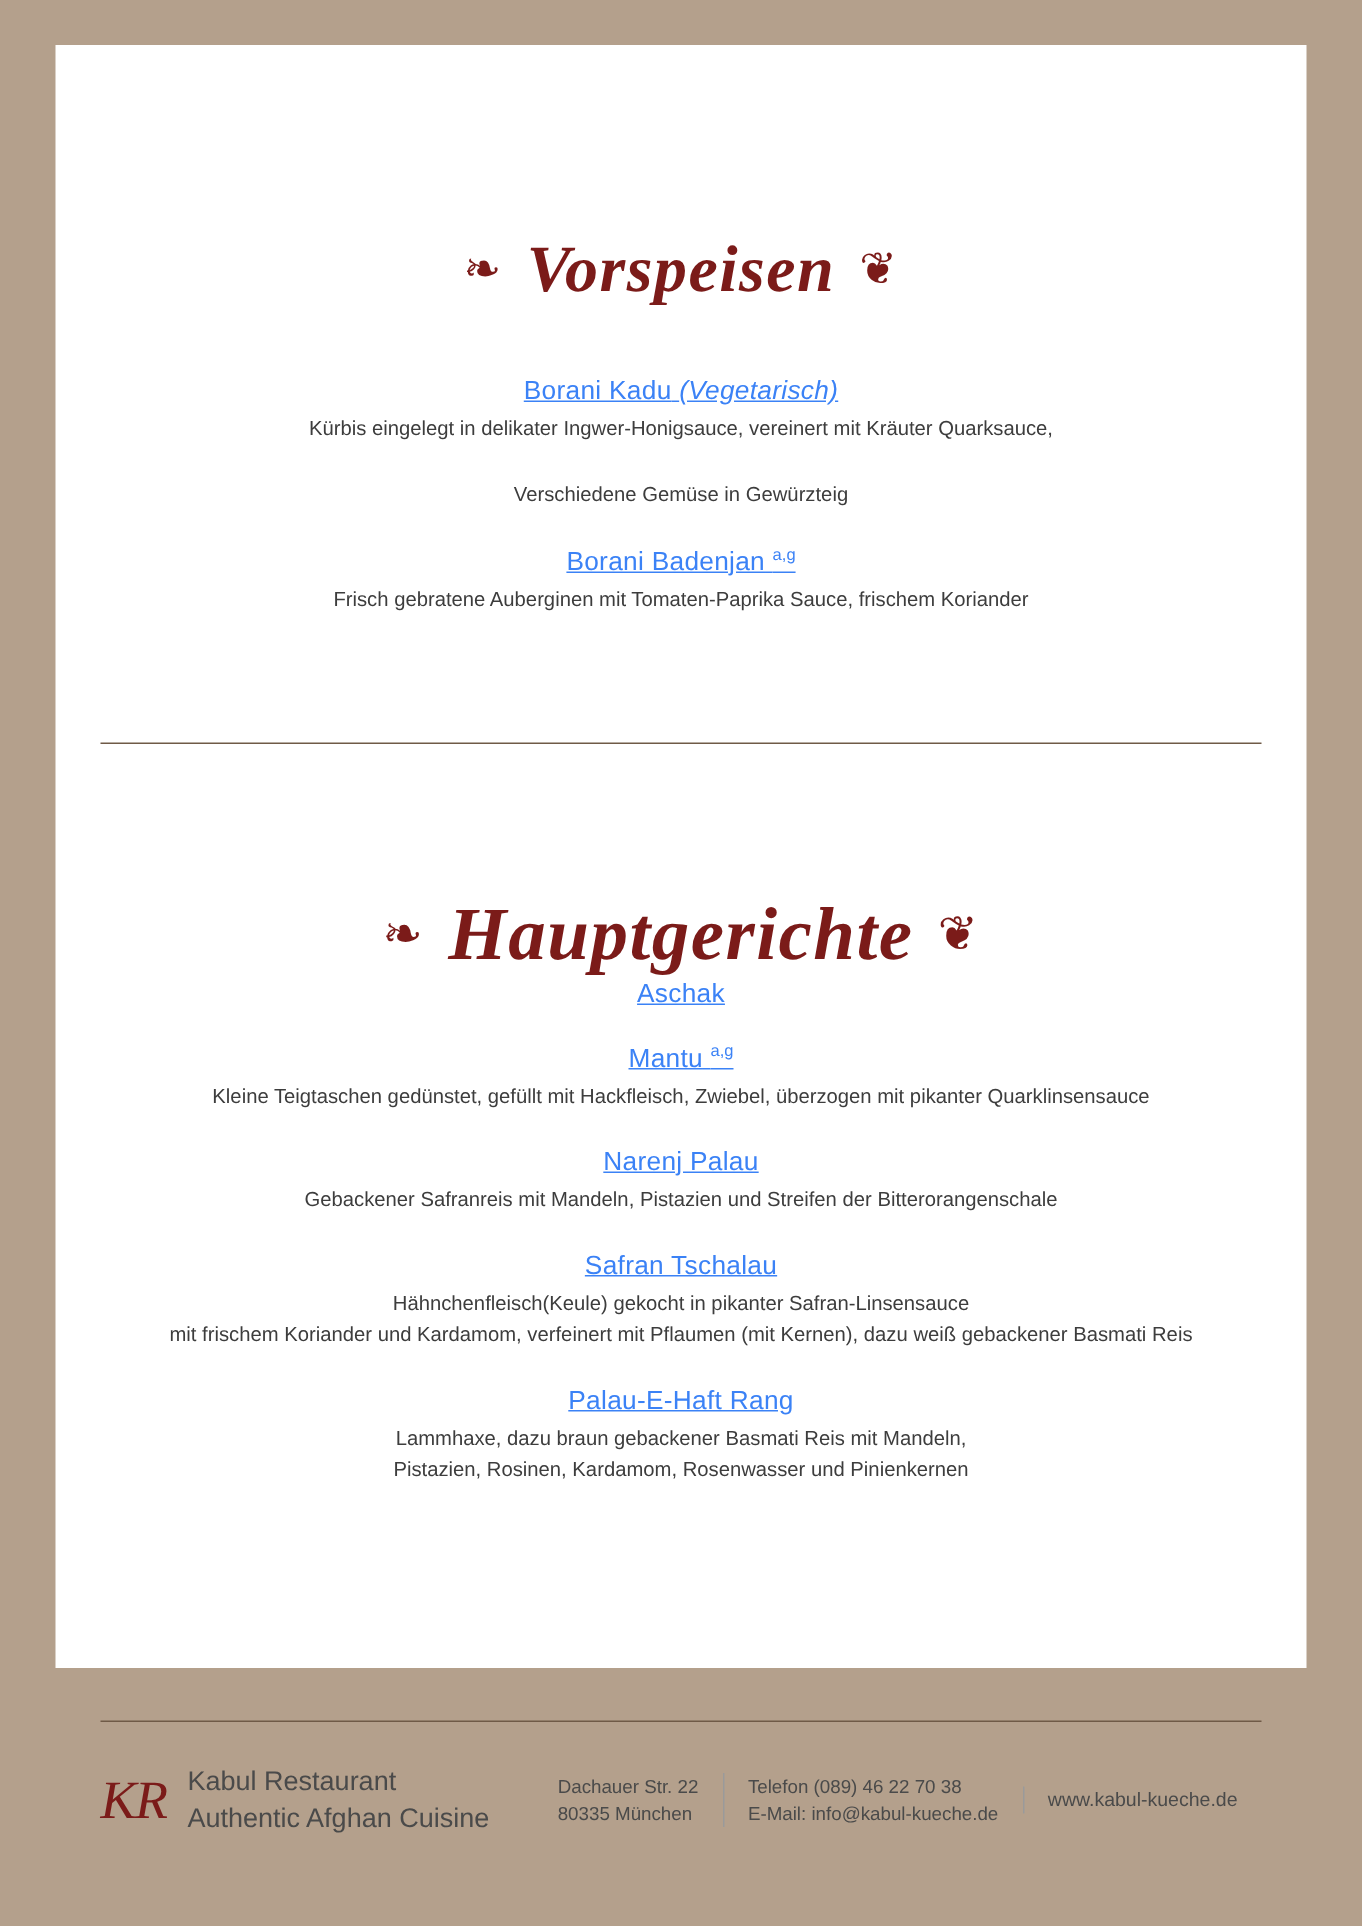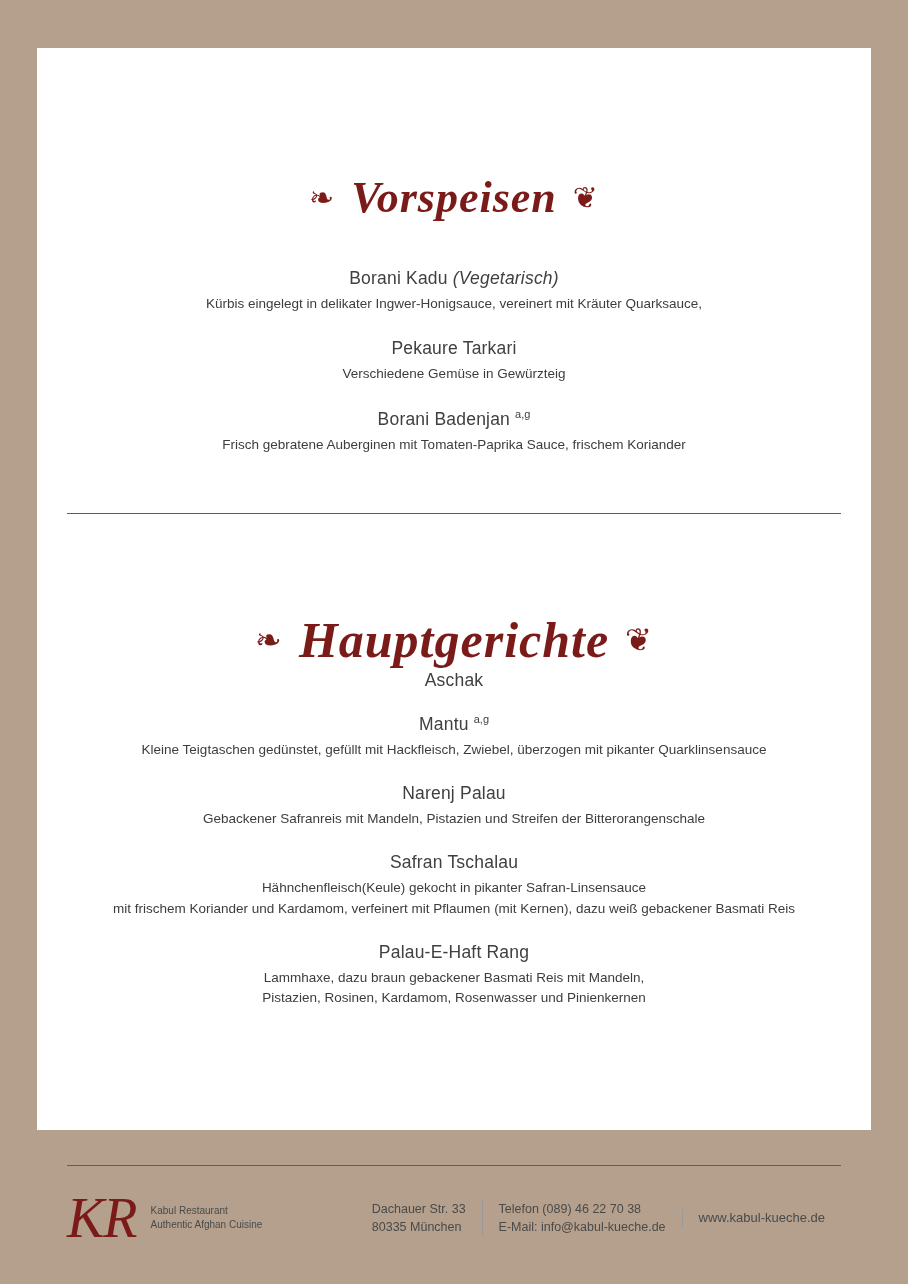--- a/index.html
+++ b/index.html
@@ -9,21 +9,21 @@
   body {
     width: 908px;
     height: 1284px;
     background: #b4a08c;
     font-family: "Liberation Sans", sans-serif;
     overflow: hidden;
   }
   .page {
     position: absolute;
     left: 37px;
-    top: 48px;
+    top: 30px;
     width: 834px;
     height: 1082px;
     background: #ffffff;
   }
   .inner {
     position: relative;
     width: 100%;
     height: 100%;
     box-sizing: border-box;
     padding: 0 30px;
@@ -68,23 +68,24 @@
   }
   #heading-hauptgerichte .flourish { font-size: 32px; }
 
   
   .dish {
     text-align: center;
     color: #3a3a3a;
   }
   .dish-name {
     font-size: 17.5px;
-    color: #404040;
+    color: #3b82f6;
     letter-spacing: 0.2px;
     margin-bottom: 5px;
+    text-decoration: underline;
   }
   .dish-name .veg {
     font-style: italic;
   }
   .dish-name .alg {
     font-size: 11px;
     vertical-align: super;
     letter-spacing: 0;
   }
   .dish-desc {
@@ -137,29 +138,29 @@
     align-items: center;
   }
   .logo-block {
     display: flex;
     align-items: center;
     width: 360px;
   }
   .logo-mark {
     font-family: "Liberation Serif", serif;
     font-style: italic;
-    font-size: 56px;
+    font-size: 36px;
     color: #7b1b19;
     letter-spacing: -1px;
     line-height: 1;
     padding-right: 14px;
   }
   .logo-text {
     color: #4a4a4a;
-    font-size: 10px;
+    font-size: 18px;
     line-height: 1.4;
   }
   .contact {
     display: flex;
     align-items: center;
     color: #4a4a4a;
     font-size: 12.5px;
     line-height: 1.45;
   }
   .contact-col {
@@ -189,23 +190,20 @@
         <div class="dish-name">
           <span>Borani Kadu</span>
           <span class="veg">(Vegetarisch)</span>
         </div>
         <div class="dish-desc">
           <div>Kürbis eingelegt in delikater Ingwer-Honigsauce, vereinert mit Kräuter Quarksauce,</div>
         </div>
       </div>
 
       <div class="dish">
-        <div class="dish-name">
-          <span>Pekaure Tarkari</span>
-        </div>
         <div class="dish-desc">
           <div>Verschiedene Gemüse in Gewürzteig</div>
         </div>
       </div>
 
       <div class="dish">
         <div class="dish-name">
           <span>Borani Badenjan</span>
           <span class="alg">a,g</span>
         </div>
@@ -278,21 +276,21 @@
       <div class="logo-block">
         <div class="logo-mark">KR</div>
         <div class="logo-text">
           <div>Kabul Restaurant</div>
           <div>Authentic Afghan Cuisine</div>
         </div>
       </div>
 
       <div class="contact">
         <div class="contact-col">
-          <div>Dachauer Str. 33</div>
+          <div>Dachauer Str. 22</div>
           <div>80335 München</div>
         </div>
         <div class="contact-col with-rule">
           <div>Telefon (089) 46 22 70 38</div>
           <div>E-Mail: info@kabul-kueche.de</div>
         </div>
         <div class="contact-col with-rule web">www.kabul-kueche.de</div>
       </div>
     </div>
 

